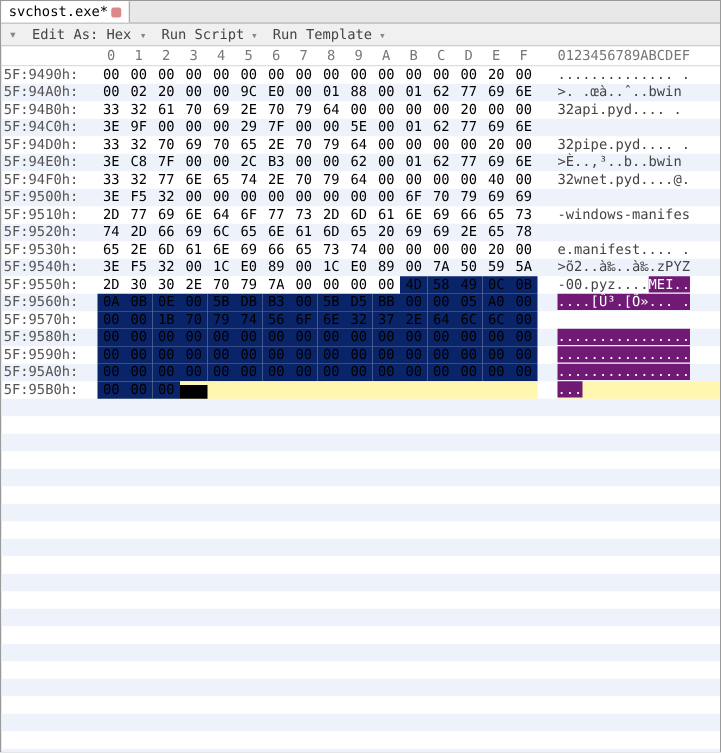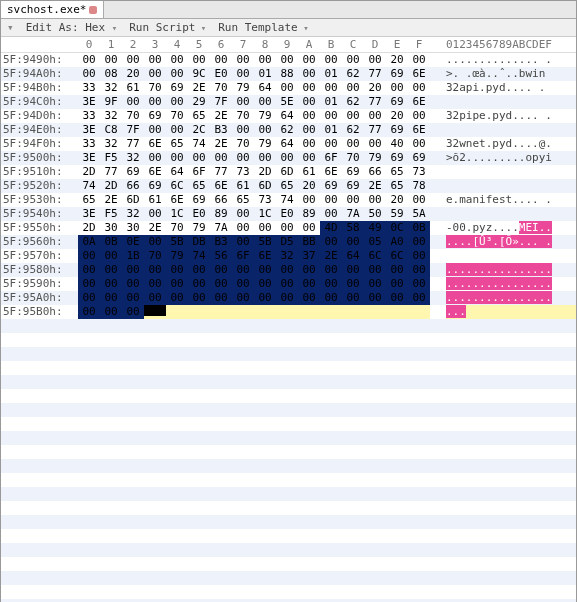--- a/index.html
+++ b/index.html
@@ -39,29 +39,29 @@
     .header-row .coladdrs span { width: 22px; text-align: center; }
     .hex-scroll { height: calc(100% - 18px - 18px - 15px); overflow: hidden; }
     .row {
       display: grid;
       grid-template-columns: 75px 352px 16px auto;
       align-items: center;
       font-size: 11px; line-height: 14px;
       padding-left: 2px;
     }
     .addr { color: #555; }
-    .bytes { display: flex; }
+    .bytes { display: flex; align-items: flex-end; }
     .bytes span {
       width: 22px; text-align: center; color: #000;
       font-family: Consolas, monospace;
     }
     .ascii { color: #444; white-space: pre; font-family: Consolas, monospace; }
     .row.alt { background: #eef3fb; }
     .sel .bytes span, .sel-b { background: #0a246a; color: #fff; }
-    .ascii .sel-a { background: #ec4899; color: #fff; }
+    .ascii .sel-a { background: #701a75; color: #fff; }
     .row.hl .bytes, .row.hl .ascii { background: #fff7b0; }
     .caret { display: inline-block; width: 1px; height: 11px; background: #000; vertical-align: -1px; }
     .empty { height: 14px; }
     .gap { width: 16px; }
   </style>
 </head>
 <body>
 
 <div class="window">
   <div class="tabbar">
@@ -123,21 +123,21 @@
           <span>20</span>
           <span>00</span>
         </span>
         <span class="gap"></span>
         <span class="ascii">.............. .</span>
       </div>
       <div class="row alt">
         <span class="addr">5F:94A0h:</span>
         <span class="bytes">
           <span>00</span>
-          <span>08</span>
+          <span>02</span>
           <span>20</span>
           <span>00</span>
           <span>00</span>
           <span>9C</span>
           <span>E0</span>
           <span>00</span>
           <span>01</span>
           <span>88</span>
           <span>00</span>
           <span>01</span>
@@ -231,20 +231,21 @@
           <span>00</span>
           <span>62</span>
           <span>00</span>
           <span>01</span>
           <span>62</span>
           <span>77</span>
           <span>69</span>
           <span>6E</span>
         </span>
         <span class="gap"></span>
+        <span class="ascii">&gt;È..,³..b..bwin</span>
       </div>
       <div class="row">
         <span class="addr">5F:94F0h:</span>
         <span class="bytes">
           <span>33</span>
           <span>32</span>
           <span>77</span>
           <span>6E</span>
           <span>65</span>
           <span>74</span>
@@ -276,21 +277,20 @@
           <span>00</span>
           <span>00</span>
           <span>00</span>
           <span>6F</span>
           <span>70</span>
           <span>79</span>
           <span>69</span>
           <span>69</span>
         </span>
         <span class="gap"></span>
-        <span class="ascii">&gt;õ2.........opyi</span>
       </div>
       <div class="row">
         <span class="addr">5F:9510h:</span>
         <span class="bytes">
           <span>2D</span>
           <span>77</span>
           <span>69</span>
           <span>6E</span>
           <span>64</span>
           <span>6F</span>
@@ -299,20 +299,21 @@
           <span>2D</span>
           <span>6D</span>
           <span>61</span>
           <span>6E</span>
           <span>69</span>
           <span>66</span>
           <span>65</span>
           <span>73</span>
         </span>
         <span class="gap"></span>
+        <span class="ascii">-windows-manifes</span>
       </div>
       <div class="row alt">
         <span class="addr">5F:9520h:</span>
         <span class="bytes">
           <span>74</span>
           <span>2D</span>
           <span>66</span>
           <span>69</span>
           <span>6C</span>
           <span>65</span>
@@ -366,20 +367,21 @@
           <span>1C</span>
           <span>E0</span>
           <span>89</span>
           <span>00</span>
           <span>7A</span>
           <span>50</span>
           <span>59</span>
           <span>5A</span>
         </span>
         <span class="gap"></span>
+        <span class="ascii">&gt;õ2..à‰..à‰.zPYZ</span>
       </div>
       <div class="row">
         <span class="addr">5F:9550h:</span>
         <span class="bytes">
           <span>2D</span>
           <span>30</span>
           <span>30</span>
           <span>2E</span>
           <span>70</span>
           <span>79</span>

